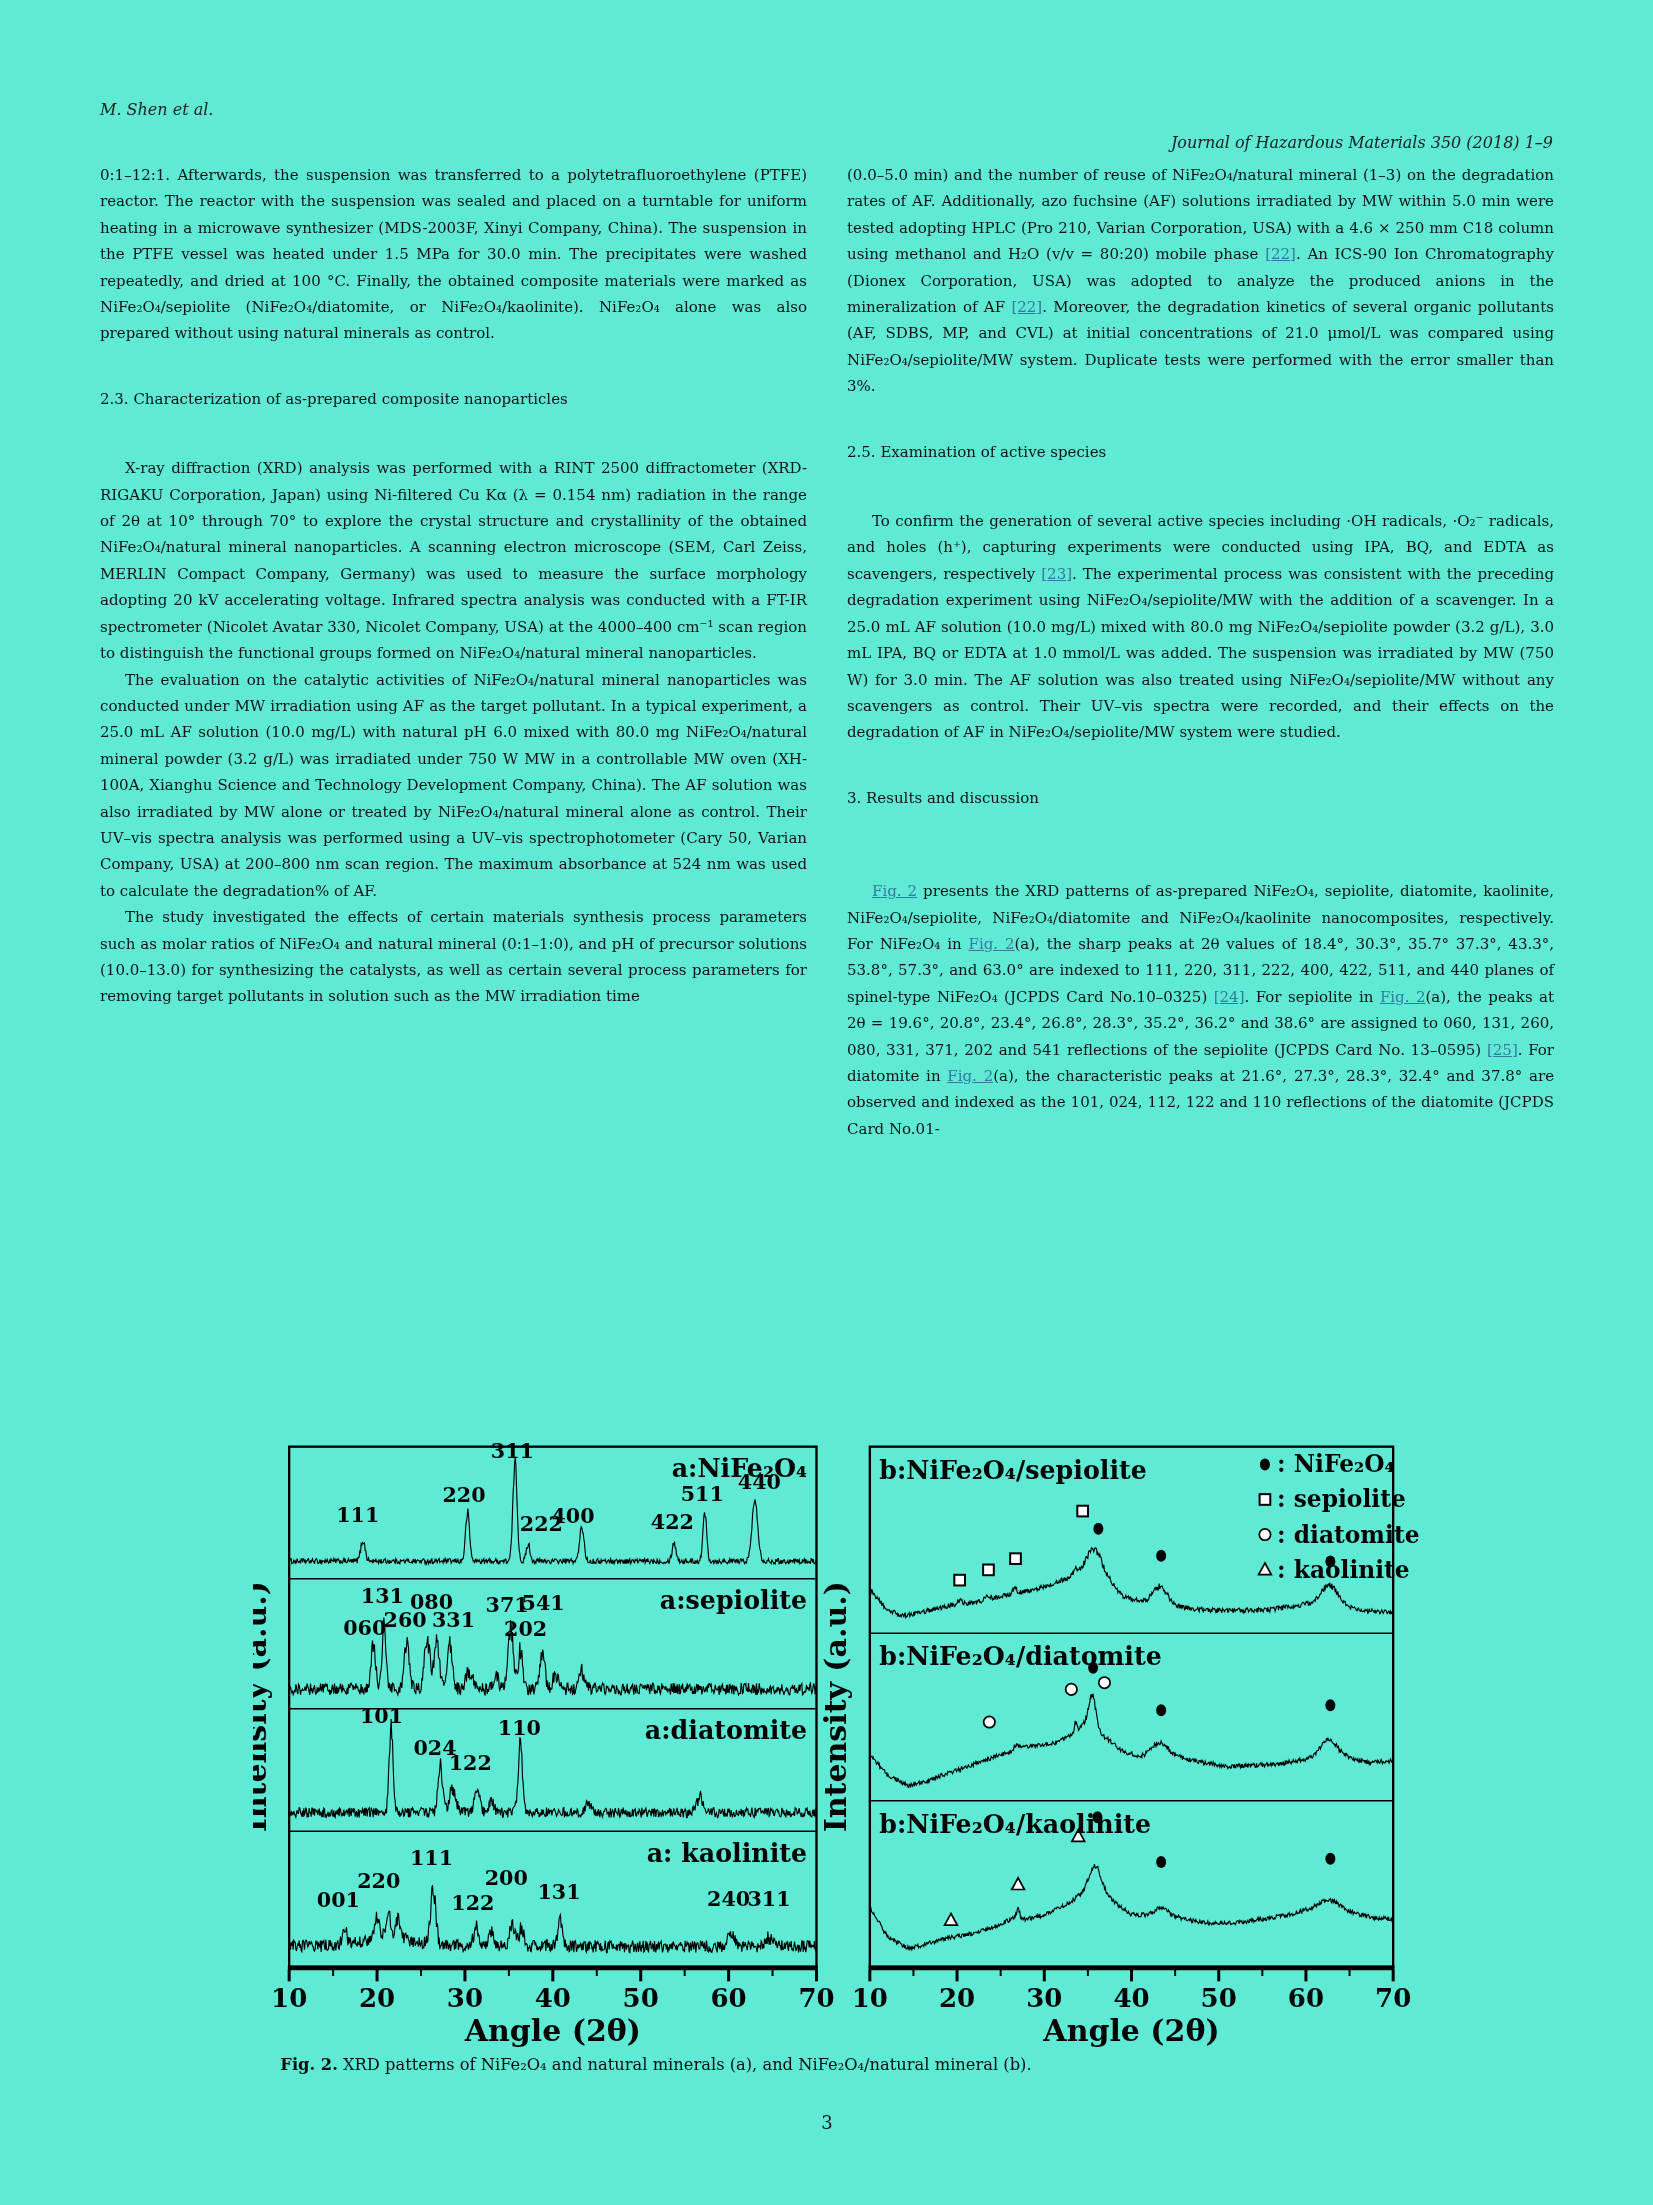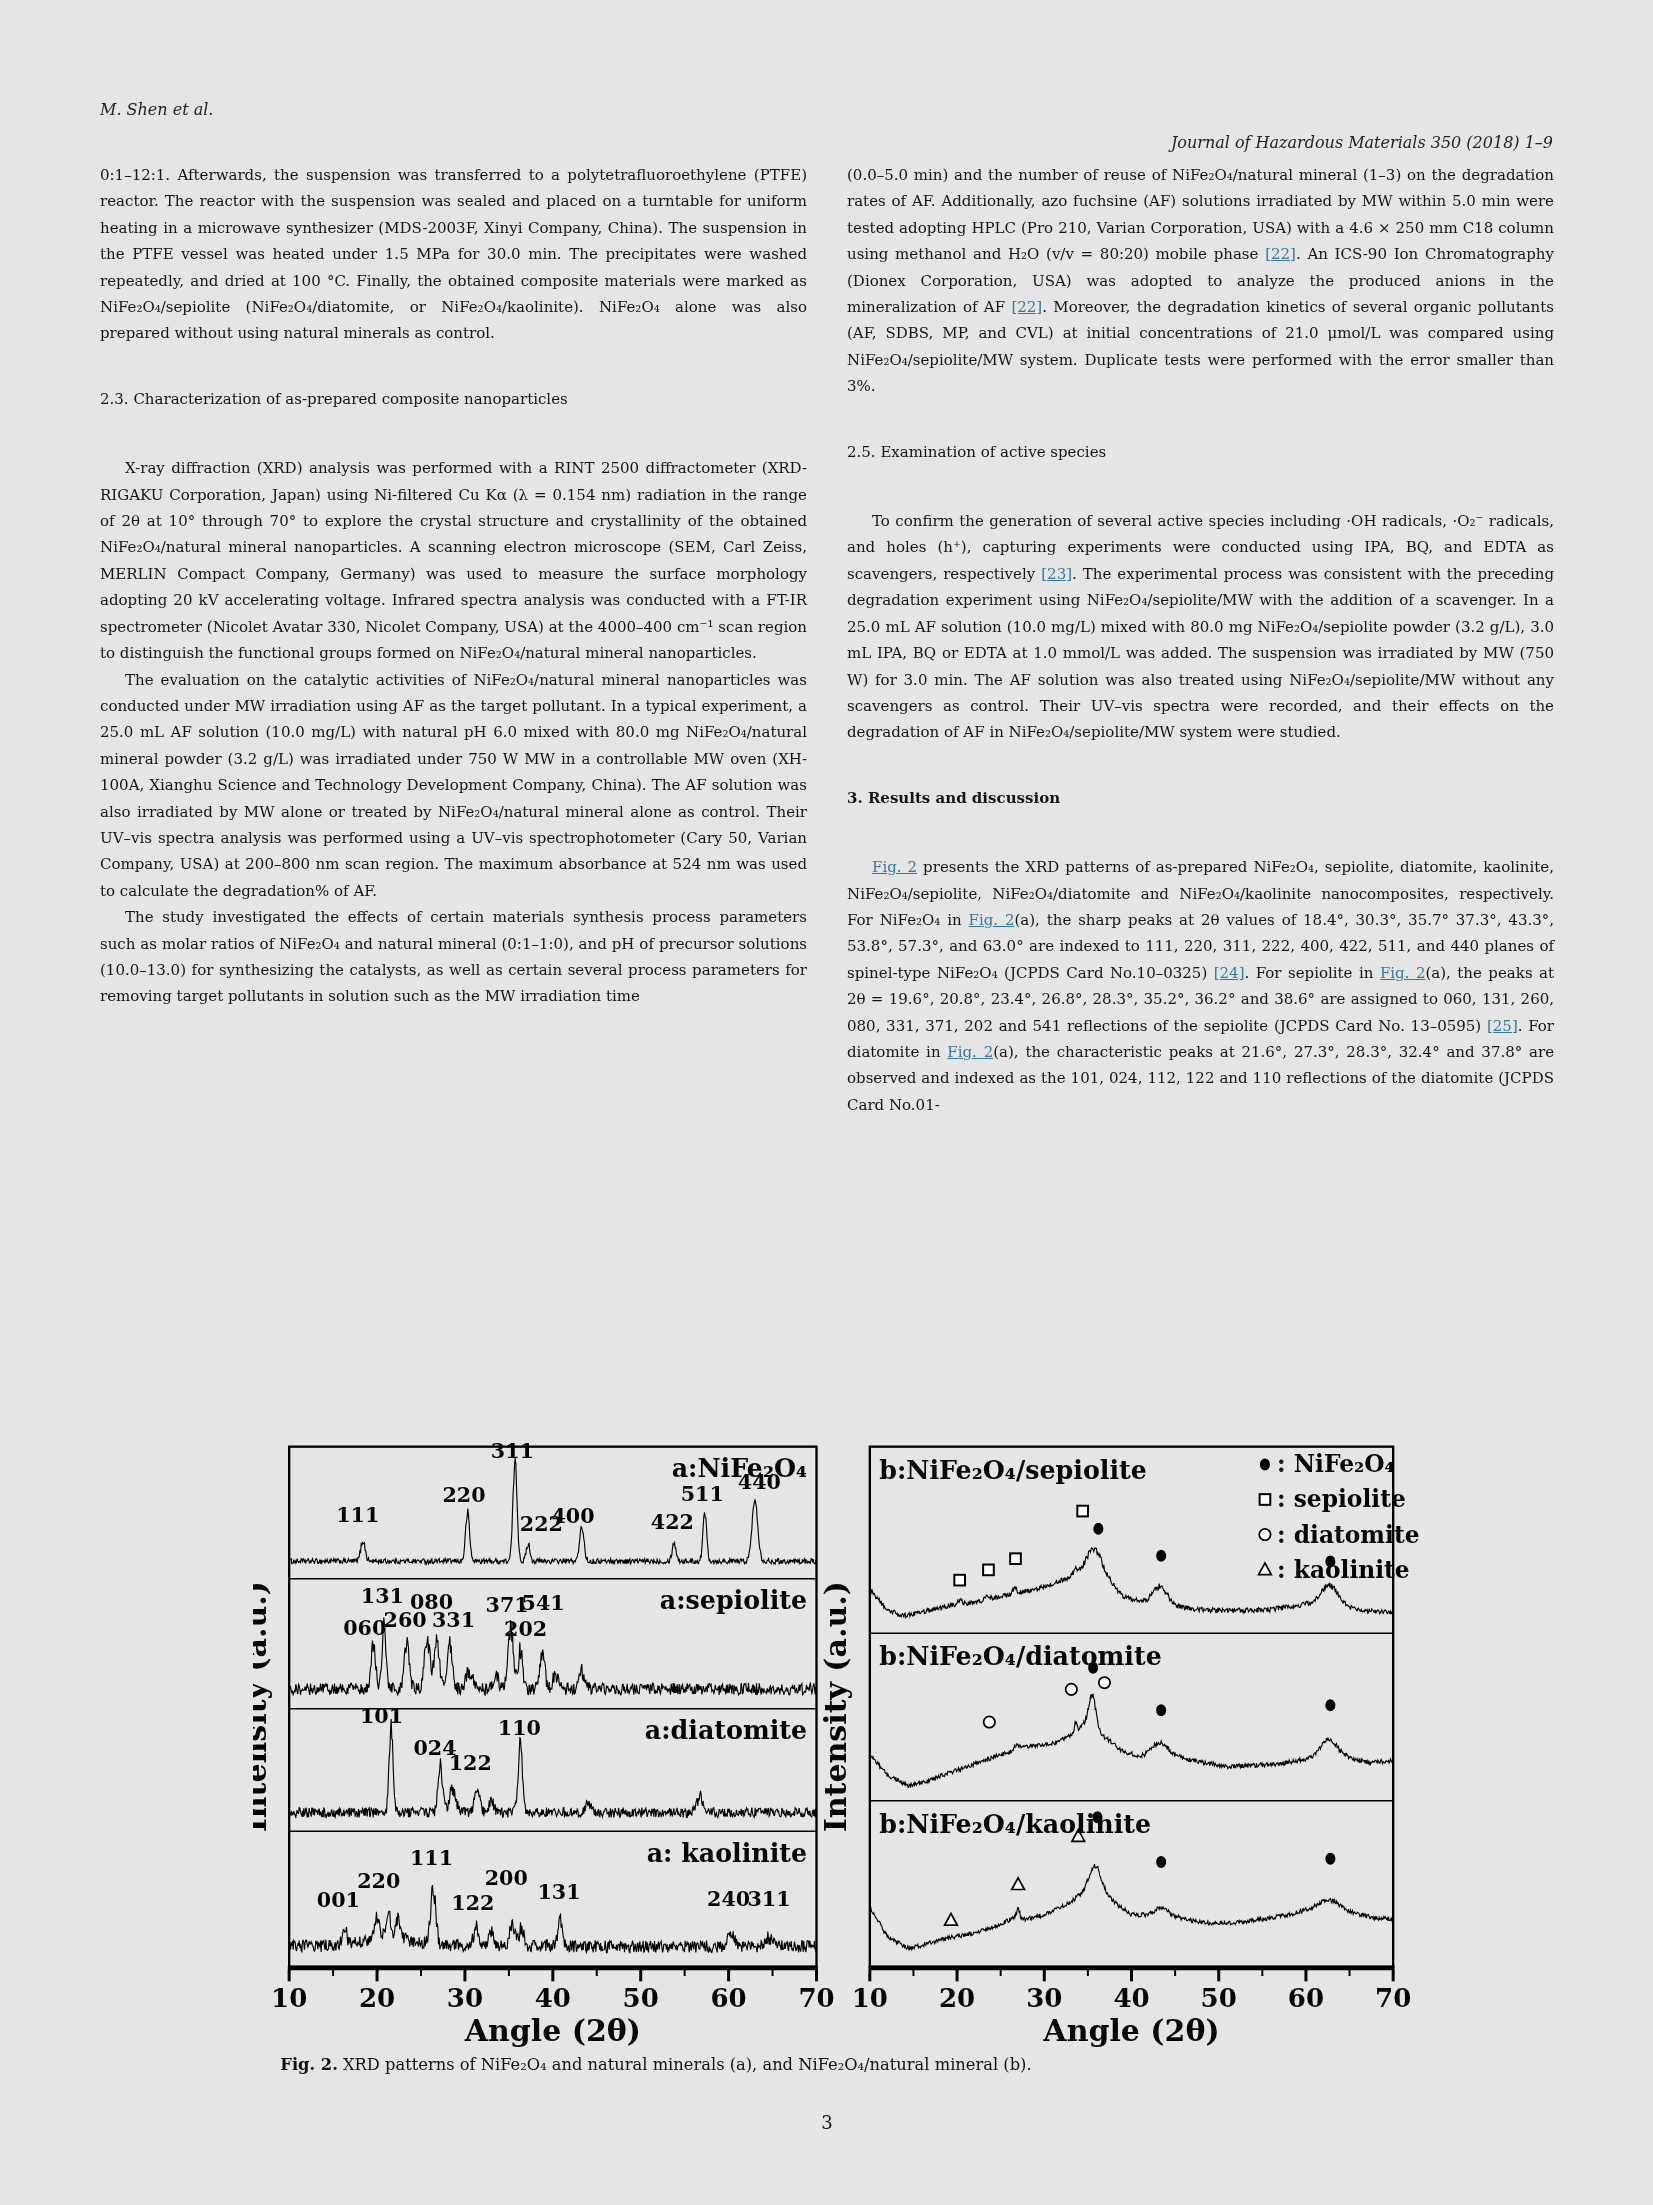--- a/index.html
+++ b/index.html
@@ -1,27 +1,27 @@
 <!DOCTYPE html>
 <html style="--link: #337ba0;font-size:10.7px"><head>
 <meta charset="utf-8">
 <style>
   html,body{margin:0;padding:0;background:#888;}
-  #page{position:relative;width:1654px;height:2205px;background:#e5e5e5;
+  #page{position:relative;width:1654px;height:2205px;background:#5eead4;
         font-family:"DejaVu Serif", "Liberation Serif", serif;color:#141414;overflow:hidden;}
   .hdr{position:absolute;top:100px;font-style:italic;font-size:16px;color:#222;}
   .hdr-l{left:100px;}
   .hdr-r{right:101px;text-align:right;margin-top:33px;}
   .col{position:absolute;top:162px;width:707px;font-size:15px;line-height:26.4px;text-align:justify;}
   #col-left{left:100px;}
   #col-right{left:847px;}
   .col p{margin:0;}
   .indent{text-indent:25px;}
   .h-italic{margin:39px 0 43px 0;}
-  .h-bold{font-weight:bold;margin:39px 0 43px 0;}
+  .h-bold{font-weight:normal;margin:39px 0 67px 0;}
   .link{color:var(--link,#337ba0);cursor:pointer;text-decoration:underline;}
   #figure{position:absolute;left:253px;top:1440px;width:1187px;height:620px;}
   #figsvg text{font-family:"DejaVu Serif","Liberation Serif",serif;fill:#050505;}
   #caption{position:absolute;left:0;top:2055px;width:1312px;text-align:center;font-size:16.3px;color:#111;}
   #caption .b{font-weight:bold;}
   #pagenum{position:absolute;left:0;top:2112px;width:1654px;text-align:center;font-size:18px;}
 </style>
 </head>
 <body>
 

